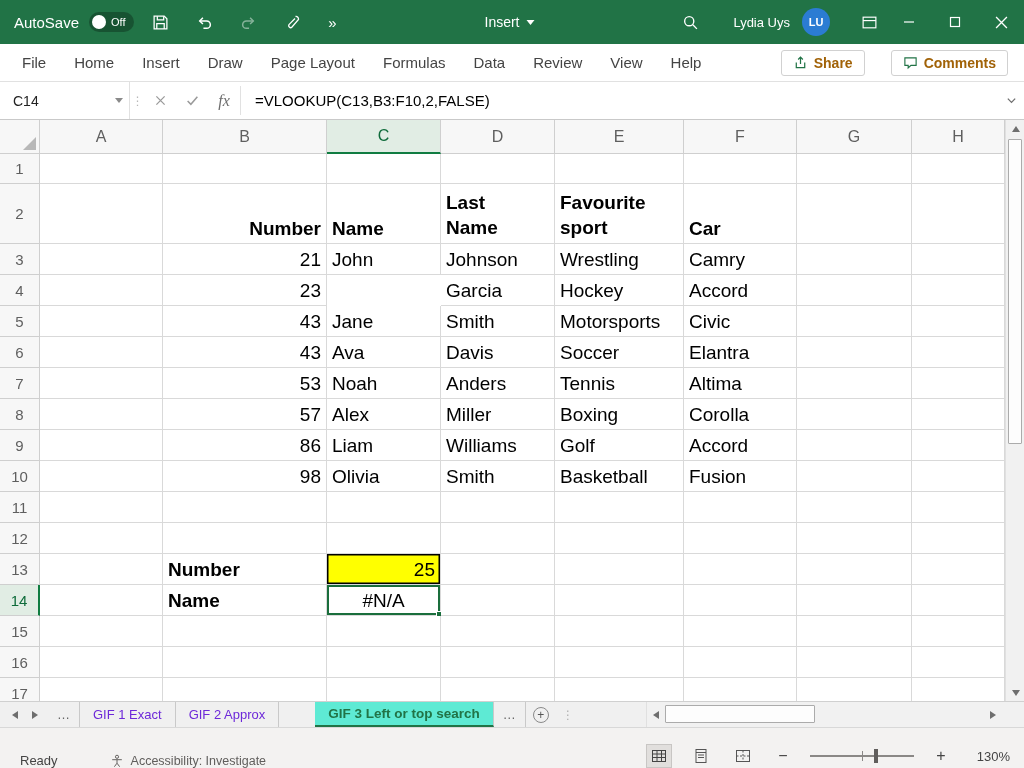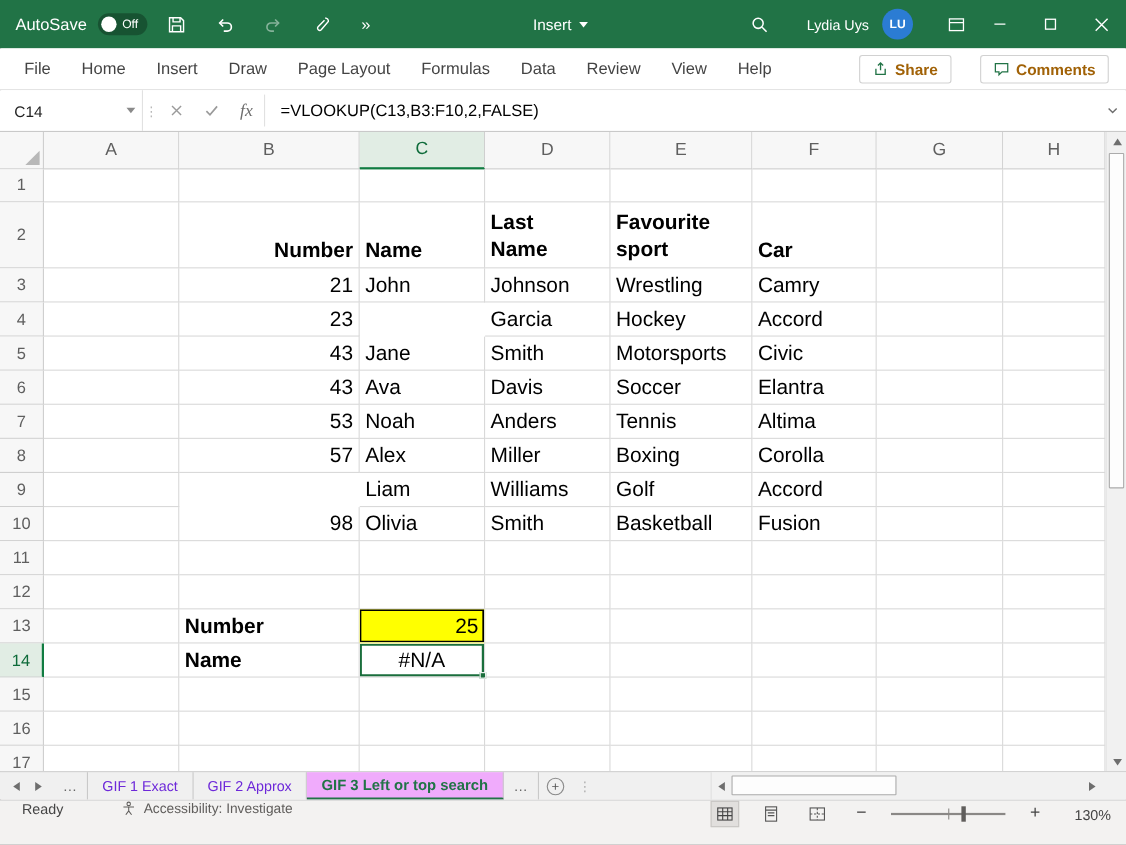--- a/index.html
+++ b/index.html
@@ -100,36 +100,36 @@
                border-left:6px solid #6e6e6e; }
 
   
   .tabbar { position:absolute; left:0; top:701px; width:1024px; height:26px; background:#f0f0f0;
             border-top:1px solid #d0d0d0; display:flex; align-items:stretch; }
   .tab-nav { display:flex; align-items:center; gap:14px; padding:0 10px 0 12px; }
   .tab-nav .nav { cursor:pointer; }
   .sheet-tab { display:flex; align-items:center; padding:0 13px; font-size:13px; color:#6d28d9;
                border-right:1px solid #c9c9c9; cursor:pointer; white-space:nowrap; }
   .sheet-tab.overflow { padding:0 9px; color:#666; }
-  .sheet-tab.active { background:#f0abfc; color:#217346; font-weight:bold; border-bottom:2px solid #217346;
-                      font-size:13.5px; }
+  .sheet-tab.active { background:#5eead4; color:#217346; font-weight:bold; border-bottom:2px solid #217346;
+                      font-size:13.5px;margin-left:36px; }
   .addsheet { display:flex; align-items:center; justify-content:center; width:30px; cursor:pointer; }
   .addsheet .plus { width:16px; height:16px; border:1px solid #8a8a8a; border-radius:50%; color:#555;
                     font-size:12px; line-height:14px; text-align:center; }
   .tab-grip { display:flex; align-items:center; color:#b0b0b0; font-size:12px; padding:0 6px; cursor:col-resize; }
   .hscroll { margin-left:auto; display:flex; align-items:center; width:378px; background:#f1f1f1;
              border-left:1px solid #e0e0e0; position:relative; }
   .hs-arrow { width:18px; height:100%; display:flex; align-items:center; justify-content:center; cursor:pointer; }
   .hs-arrow.right { position:absolute; right:22px; }
   .hs-thumb { position:absolute; left:18px; top:3px; height:18px; width:150px; background:#fdfdfd;
               border:1px solid #ababab; border-radius:1px; cursor:grab; }
 
   
   .statusbar { position:absolute; left:0; top:727px; width:1024px; height:41px; background:#f3f2f1;
-               border-top:1px solid #d8d8d8; display:flex; align-items:flex-start; font-size:13px; color:#444; }
+               border-top:1px solid #d8d8d8; display:flex; align-items:flex-end; font-size:13px; color:#444; }
   .sb-ready { margin-left:20px; cursor:default; }
   .sb-access { margin-left:52px; display:flex; align-items:center; gap:7px; color:#605e5c; font-size:12.5px;
                cursor:pointer; }
   .sb-right { margin-left:auto; display:flex; align-items:center; gap:16px; padding-right:14px; }
   .view-btn { width:26px; height:24px; display:flex; align-items:center; justify-content:center;
               cursor:pointer; border:1px solid transparent; }
   .view-btn.sel { background:#e1dfdd; border:1px solid #c8c6c4; }
   .zoom-btn { width:22px; height:22px; display:flex; align-items:center; justify-content:center;
               font-size:16px; color:#444; cursor:pointer; }
   .zoom-slider { position:relative; width:104px; height:20px; cursor:pointer; }
@@ -360,20 +360,21 @@
       <div class="gcell" style="left: 912px; top: 248px; width: 93px; height: 31px;"></div>
       <div class="gcell" style="left: 40px; top: 279px; width: 123px; height: 31px;"></div>
       <div class="gcell ar" style="left: 163px; top: 279px; width: 164px; height: 31px;">57</div>
       <div class="gcell" style="left: 327px; top: 279px; width: 114px; height: 31px;">Alex</div>
       <div class="gcell" style="left: 441px; top: 279px; width: 114px; height: 31px;">Miller</div>
       <div class="gcell" style="left: 555px; top: 279px; width: 129px; height: 31px;">Boxing</div>
       <div class="gcell" style="left: 684px; top: 279px; width: 113px; height: 31px;">Corolla</div>
       <div class="gcell" style="left: 797px; top: 279px; width: 115px; height: 31px;"></div>
       <div class="gcell" style="left: 912px; top: 279px; width: 93px; height: 31px;"></div>
       <div class="gcell" style="left: 40px; top: 310px; width: 123px; height: 31px;"></div>
+      <div class="gcell ar" style="left: 163px; top: 310px; width: 164px; height: 31px;">86</div>
       <div class="gcell" style="left: 327px; top: 310px; width: 114px; height: 31px;">Liam</div>
       <div class="gcell" style="left: 441px; top: 310px; width: 114px; height: 31px;">Williams</div>
       <div class="gcell" style="left: 555px; top: 310px; width: 129px; height: 31px;">Golf</div>
       <div class="gcell" style="left: 684px; top: 310px; width: 113px; height: 31px;">Accord</div>
       <div class="gcell" style="left: 797px; top: 310px; width: 115px; height: 31px;"></div>
       <div class="gcell" style="left: 912px; top: 310px; width: 93px; height: 31px;"></div>
       <div class="gcell" style="left: 40px; top: 341px; width: 123px; height: 31px;"></div>
       <div class="gcell ar" style="left: 163px; top: 341px; width: 164px; height: 31px;">98</div>
       <div class="gcell" style="left: 327px; top: 341px; width: 114px; height: 31px;">Olivia</div>
       <div class="gcell" style="left: 441px; top: 341px; width: 114px; height: 31px;">Smith</div>

